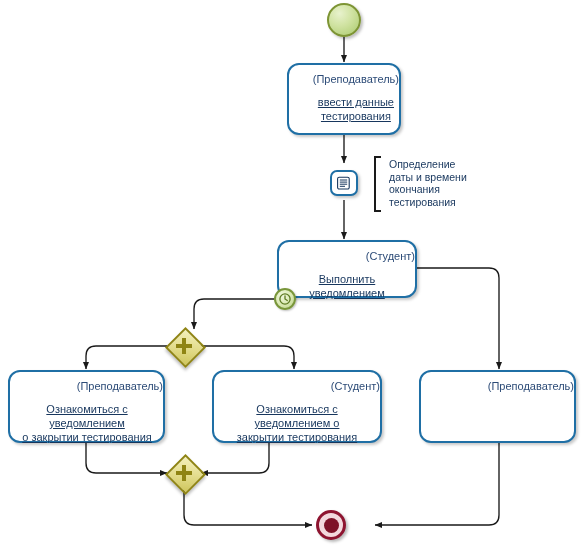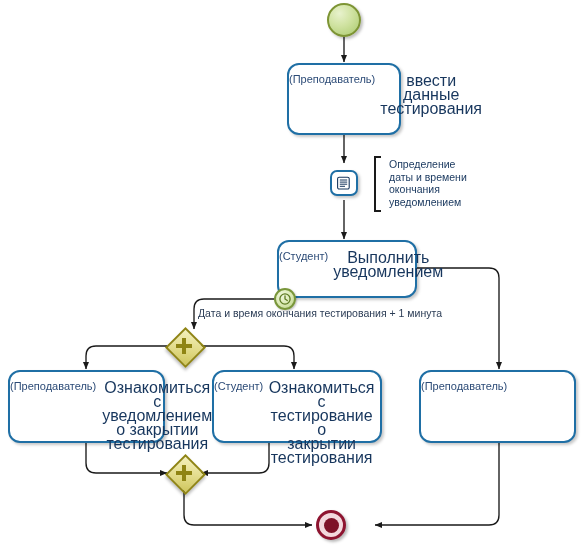--- a/index.html
+++ b/index.html
@@ -28,39 +28,40 @@
 
   
   .task {
     position: absolute;
     box-sizing: border-box;
     background: #ffffff;
     border: 2px solid #1f6fa5;
     border-radius: 12px;
     box-shadow: 2px 2px 3px rgba(0,0,0,0.22);
     display: flex;
-    flex-direction: row;
-    align-items: flex-start;
+    flex-direction: column;
+    align-items: flex-end;
     color: #13315c;
   }
   .task .role {
     font-size: 11px;
     color: #2c4b77;
     text-align: center;
     line-height: 13px;
     margin-top: 8px;
     white-space: nowrap;
   }
   .task .title {
-    font-size: 16px;
+    font-size: 11px;
     color: #17365d;
     text-align: center;
     line-height: 14px;
     margin-top: 9px;
     padding: 0 5px;
+    text-decoration: underline;
   }
 
   
   .start-event {
     position: absolute;
     width: 34px;
     height: 34px;
     border-radius: 50%;
     border: 2px solid #7d9434;
     background: radial-gradient(circle at 35% 28%, #e8f2cd 0%, #cfe2a0 45%, #a9c96c 100%);
@@ -231,51 +232,50 @@
       <path d="M3.2,2.2 h8.4 a1.6,1.6 0 0 1 1.6,1.6 v8.6 a1.6,1.6 0 0 1 -1.6,1.6 h-8.4
                a1.6,1.6 0 0 1 -1.6,-1.6 v-8.6 a1.6,1.6 0 0 1 1.6,-1.6 z" fill="#ffffff" stroke="#17365d" stroke-width="1.1"></path>
       <path d="M4.2,5.0 h6.6 M4.2,7.1 h6.6 M4.2,9.2 h6.6 M4.2,11.3 h4.4" stroke="#17365d" stroke-width="1" stroke-linecap="round"></path>
     </svg>
   </div>
 
   <div class="annotation-bracket" style="left:374px; top:156px; height:56px;"></div>
   <div class="annotation" style="left:381px; top:158px; width:92px;">Определение
 даты и времени
 окончания
-уведомлением</div>
+тестирования</div>
 
   <div class="task" style="left:277px; top:240px; width:140px; height:58px;">
     <div class="role">(Студент)</div>
     <div class="title" style="white-space:pre-line;">Выполнить уведомлением</div>
   </div>
 
   <div class="timer-event" style="left:274px; top:288px;">
     <svg width="14" height="14" viewBox="0 0 14 14">
       <circle cx="7" cy="7" r="5.1" fill="none" stroke="#5d7a22" stroke-width="1.3"></circle>
       <path d="M7,3.8 V7 L9.3,8.5" fill="none" stroke="#5d7a22" stroke-width="1.3" stroke-linecap="round"></path>
     </svg>
   </div>
 
-  <div class="flow-label" style="left:198px; top:307px;">Дата и время окончания тестирования + 1 минута</div>
 
   <div class="gateway" style="left:167px; top:329px;">
     <div class="diamond"></div>
     <div class="plus-h"></div>
     <div class="plus-v"></div>
   </div>
 
   <div class="task" style="left:8px; top:370px; width:157px; height:73px;">
     <div class="role">(Преподаватель)</div>
     <div class="title" style="white-space:pre-line;padding-left:6px;">Ознакомиться с уведомлением
 о закрытии тестирования</div>
   </div>
 
   <div class="task" style="left:212px; top:370px; width:170px; height:73px;">
     <div class="role">(Студент)</div>
-    <div class="title" style="white-space:pre-line;">Ознакомиться с тестирование о
+    <div class="title" style="white-space:pre-line;">Ознакомиться с уведомлением о
 закрытии тестирования</div>
   </div>
 
   <div class="task" style="left:419px; top:370px; width:157px; height:73px;">
     <div class="role">(Преподаватель)</div>
   </div>
 
   <div class="gateway" style="left:167px; top:456px;">
     <div class="diamond"></div>
     <div class="plus-h"></div>

